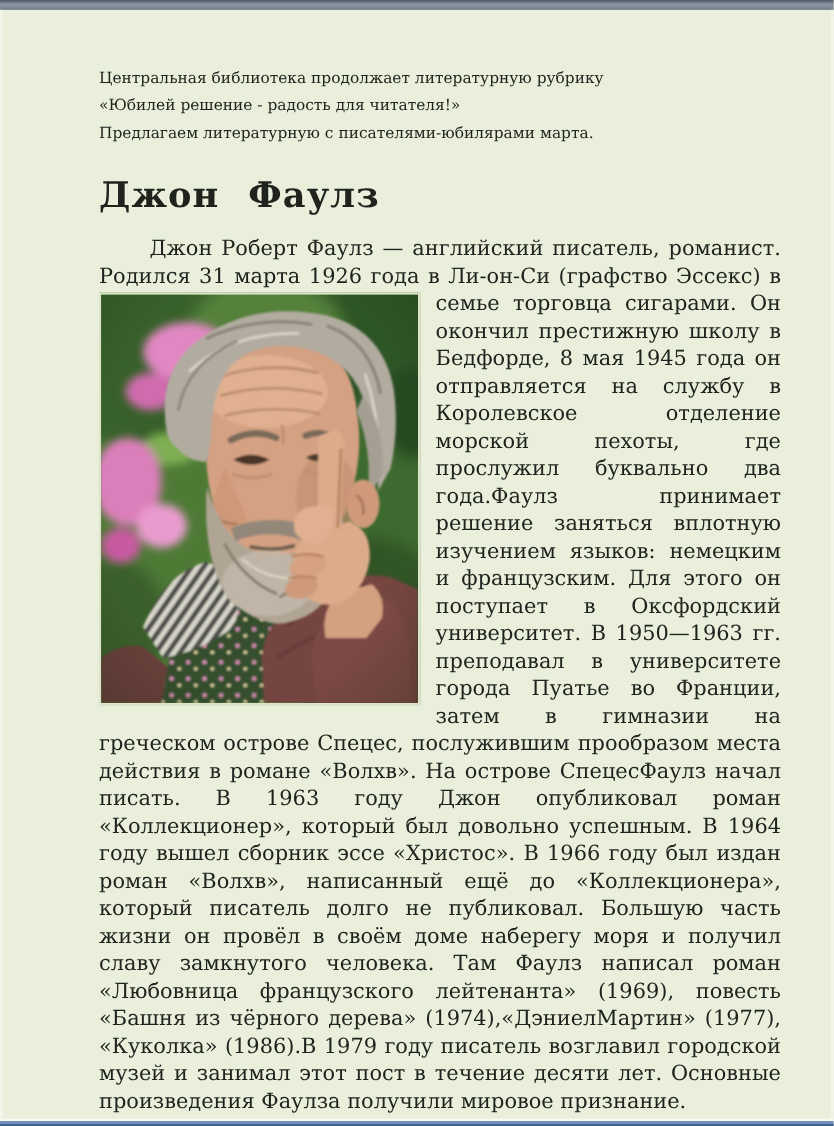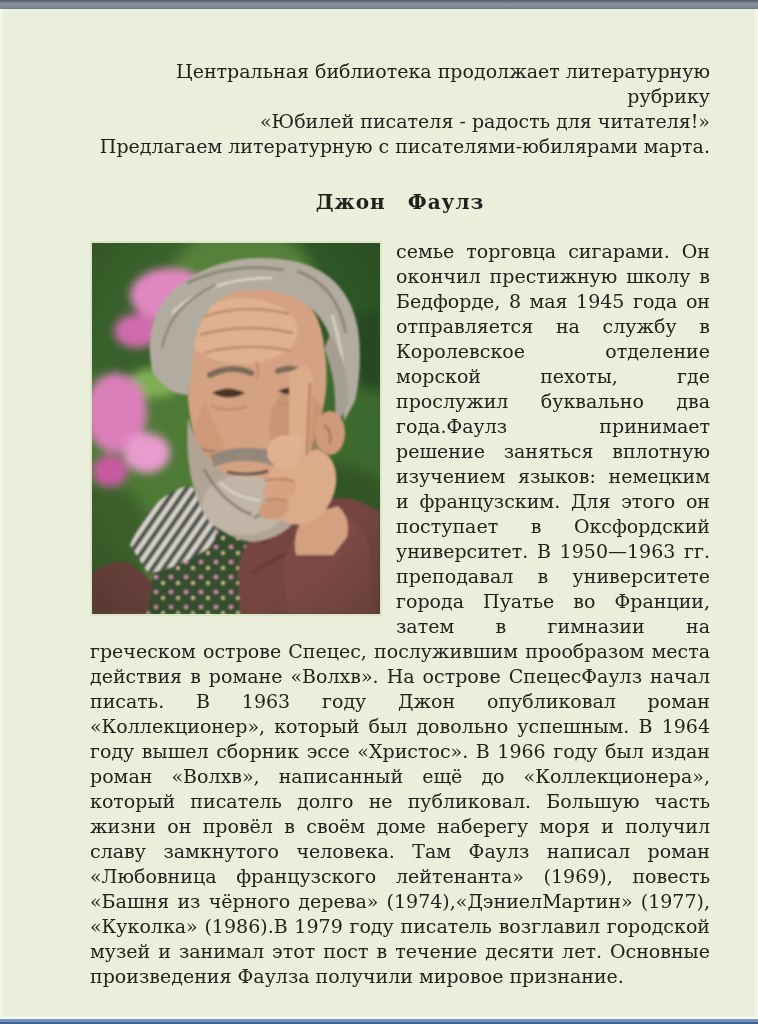--- a/index.html
+++ b/index.html
@@ -24,28 +24,27 @@
   }
   .page-edge { position: absolute; top: 9px; bottom: 7px; width: 3px; background: #f2f5e8; }
   .page-edge.left { left: 0; }
   .page-edge.right { right: 0; }
 
   .content {
     padding: 50px 48px 0 90px; 
   }
   .intro-header p {
     margin: 0;
-    font-size: 19px; line-height: 25px;
-    text-align: right;
+    font-size: 14px; line-height: 25px;
+    text-align: left;
   }
   .page-title {
     margin: 26px 0 20px 0;
-    font-size: 20px; line-height: 34px;
+    font-size: 32px; line-height: 34px;
     font-weight: bold;
-    text-align: center;
     word-spacing: 14px;
     letter-spacing: 1px;
   }
   .intro-paragraph {
     margin: 0;
     font-size: 19px; line-height: 25px;
     text-align: justify;
     text-align-last: justify;
     text-indent: 46px;
   }
@@ -67,27 +66,28 @@
 <body>
 
 <div class="window-top"></div>
 <div class="page-edge left"></div>
 <div class="page-edge right"></div>
 
 <div class="content">
 
   <div class="intro-header">
     <p>Центральная библиотека продолжает литературную рубрику</p>
-    <p>«Юбилей писателя - радость для читателя!»</p>
+    <p>«Юбилей решение - радость для читателя!»</p>
     <p>Предлагаем литературную с писателями-юбилярами марта.</p>
   </div>
 
   <h1 class="page-title">Джон Фаулз</h1>
 
   <div>
+    <p class="intro-paragraph">Джон Роберт Фаулз — английский писатель, романист. Родился 31 марта 1926 года в Ли-он-Си (графство Эссекс) в</p>
 
     <div class="article-flow">
       <span class="photo-frame" title="Портрет Джона Фаулза: пожилой мужчина с седыми волосами и бородой, рука у виска, на фоне зелёной листвы и розовых цветов">
         <svg viewBox="0 0 288 371" preserveAspectRatio="none" aria-hidden="true">
           <defs>
             <filter id="b7" x="-30%" y="-30%" width="160%" height="160%">
                 <feGaussianBlur stdDeviation="7"></feGaussianBlur>
               </filter>
             <filter id="b4" x="-30%" y="-30%" width="160%" height="160%">
                 <feGaussianBlur stdDeviation="4"></feGaussianBlur>

